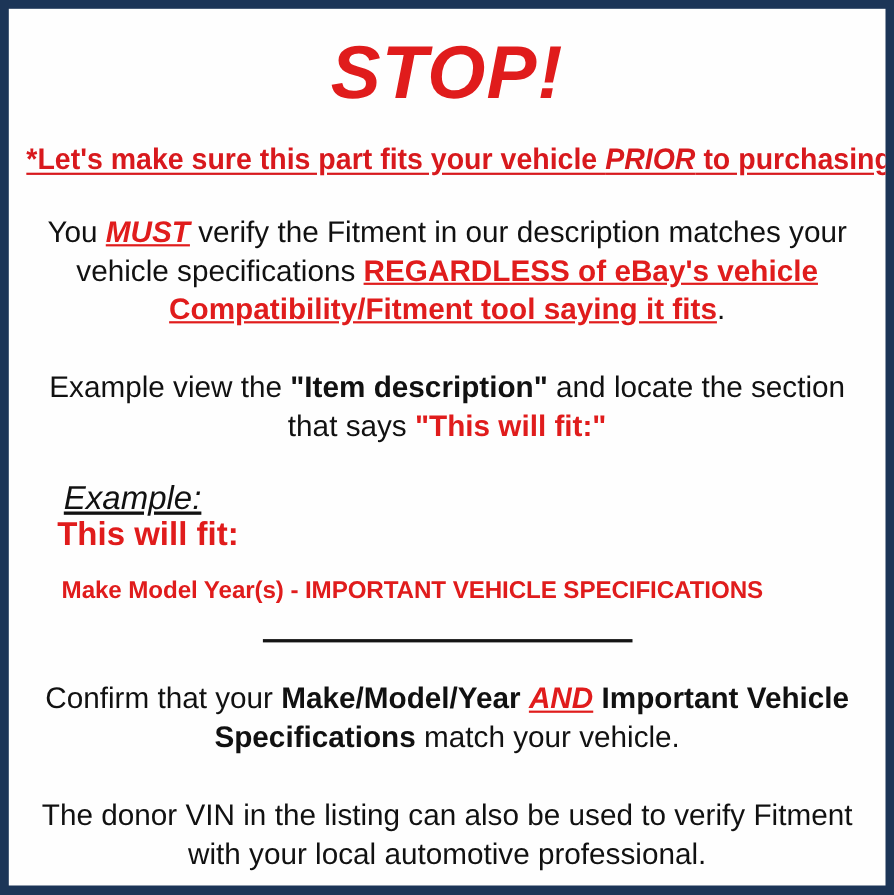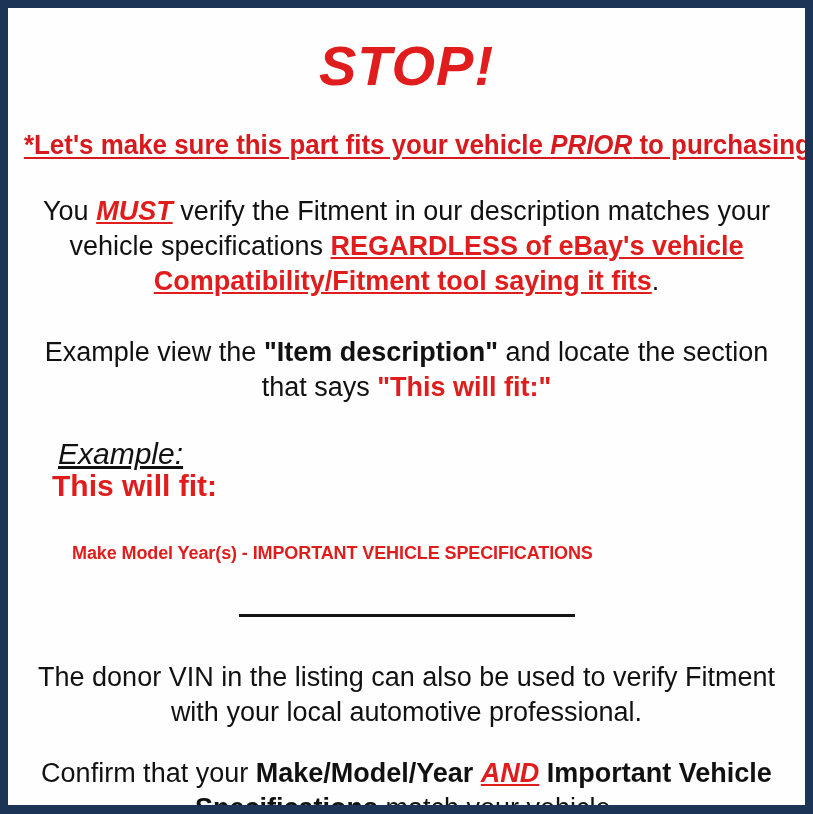--- a/index.html
+++ b/index.html
@@ -28,21 +28,21 @@
   .i        { font-style: italic; }
 
   
   .stop-headline {
     margin: 0;
     padding-top: 10px;
     text-align: center;
     color: #e01c1c;
     font-weight: bold;
     font-style: italic;
-    font-size: 56px;
+    font-size: 68px;
     line-height: 96px;
     letter-spacing: 1px;
     font-family: "Liberation Sans", "DejaVu Sans", sans-serif;
   }
 
   
   .subhead {
     margin: 0;
     padding-top: 14px;
     text-align: center;
@@ -110,26 +110,26 @@
     padding-left: 6px;
   }
   .example-fit {
     margin: 0;
     color: #e01c1c;
     font-weight: bold;
     font-size: 30px;
     line-height: 34px;
   }
   .example-spec {
-    margin: 16px;
+    margin: 0;
     padding-top: 20px;
     padding-left: 4px;
     color: #e01c1c;
     font-weight: bold;
-    font-size: 18px;
+    font-size: 22px;
     line-height: 28px;
     letter-spacing: -0.1px;
   }
 
   
   .divider-wrap {
     padding-top: 23px;
     text-align: center;
   }
   .divider {
@@ -171,20 +171,20 @@
         <span class="example-label">Example:</span>
       </div>
       <p class="example-fit">This will fit:</p>
       <p class="example-spec">Make Model Year(s) - IMPORTANT VEHICLE SPECIFICATIONS</p>
     </div>
 
     <div class="divider-wrap">
       <span class="divider"></span>
     </div>
 
+    <p class="para para-confirm"><span>Confirm that your </span><span class="em-black-b">Make/Model/Year</span><span> </span><span class="em-red-u">AND</span><span> </span><span class="em-black-b">Important Vehicle Specifications</span><span> match your vehicle.</span></p>
+
     <p class="para para-vin">The donor VIN in the listing can also be used to verify Fitment with your local automotive professional.</p>
-
-    <p class="para para-confirm"><span>Confirm that your </span><span class="em-black-b">Make/Model/Year</span><span> </span><span class="em-red-u">AND</span><span> </span><span class="em-black-b">Important Vehicle Specifications</span><span> match your vehicle.</span></p>
 
     <p class="thankyou">Thank you for confirming Fitment!</p>
 
   </div>
 </div>
 
 </body></html>

